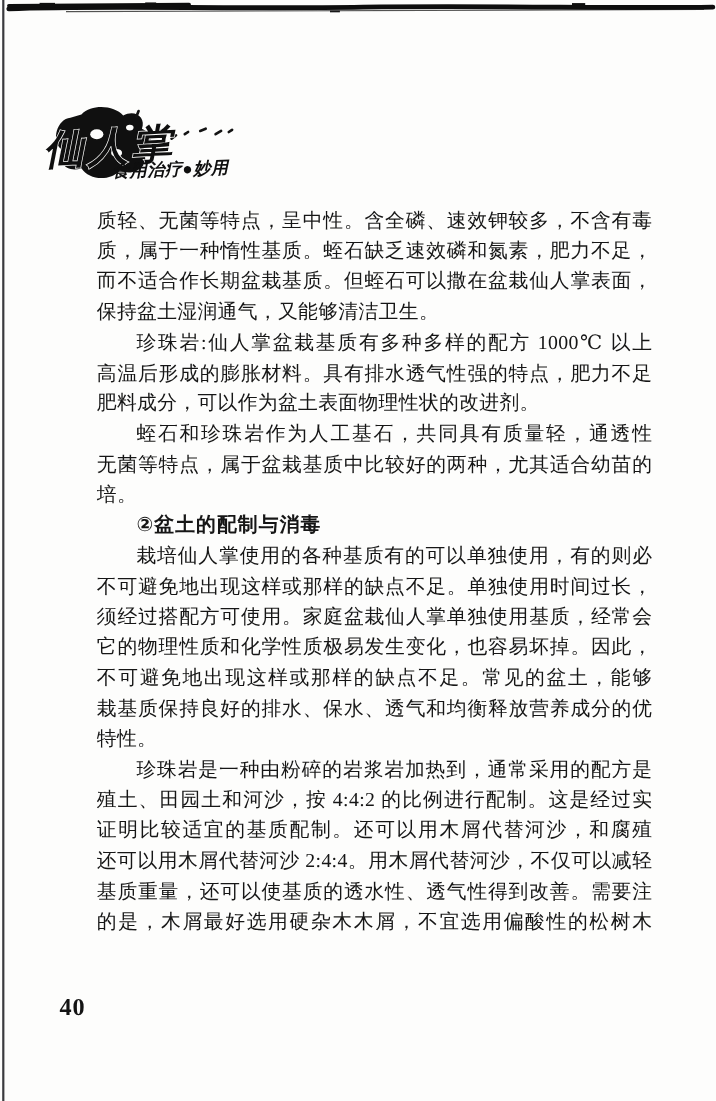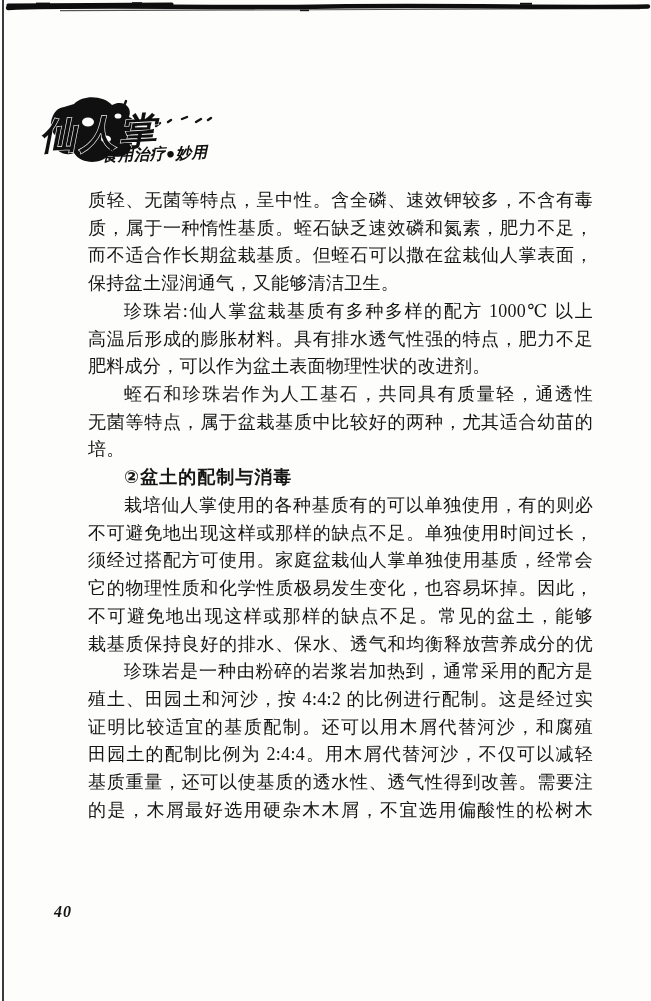--- a/index.html
+++ b/index.html
@@ -41,21 +41,21 @@
   }
   .tl.j{text-align:justify;text-align-last:justify;}
   .tl.ind{padding-left:36px;}
   .tl.hd{
     font-weight:bold;
     font-family:"Liberation Sans","DejaVu Sans",sans-serif;
     letter-spacing:1px;
   }
   .page-number{
     position:absolute;left:54px;top:903px;
-    font-size:16px;font-style:italic;font-weight:bold;
+    font-size:22px;font-weight:bold;
     color:#141414;letter-spacing:1px;
   }
 </style>
 </head>
 <body>
 
 <div class="page">
 
   <div class="scan-edge"></div>
 
@@ -106,23 +106,24 @@
       <div class="tl j ind">蛭石和珍珠岩作为人工基石，共同具有质量轻，通透性好，</div>
       <div class="tl j">无菌等特点，属于盆栽基质中比较好的两种，尤其适合幼苗的栽</div>
       <div class="tl">培。</div>
       <div class="tl ind hd">②盆土的配制与消毒</div>
       <div class="tl j ind">栽培仙人掌使用的各种基质有的可以单独使用，有的则必</div>
       <div class="tl j">不可避免地出现这样或那样的缺点不足。单独使用时间过长，</div>
       <div class="tl j">须经过搭配方可使用。家庭盆栽仙人掌单独使用基质，经常会</div>
       <div class="tl j">它的物理性质和化学性质极易发生变化，也容易坏掉。因此，一</div>
       <div class="tl j">不可避免地出现这样或那样的缺点不足。常见的盆土，能够</div>
       <div class="tl j">栽基质保持良好的排水、保水、透气和均衡释放营养成分的优良</div>
+      <div class="tl">特性。</div>
       <div class="tl j ind">珍珠岩是一种由粉碎的岩浆岩加热到，通常采用的配方是腐</div>
       <div class="tl j">殖土、田园土和河沙，按 4:4:2 的比例进行配制。这是经过实践</div>
       <div class="tl j">证明比较适宜的基质配制。还可以用木屑代替河沙，和腐殖土、</div>
-      <div class="tl j">田园土的配制比例为 2:4:4。用木屑代替河沙，不仅可以减轻</div>
+      <div class="tl j">还可以用木屑代替河沙 2:4:4。用木屑代替河沙，不仅可以减轻</div>
       <div class="tl j">基质重量，还可以使基质的透水性、透气性得到改善。需要注意</div>
       <div class="tl j">的是，木屑最好选用硬杂木木屑，不宜选用偏酸性的松树木屑，</div>
     </div>
 
   <div class="page-number">40</div>
 
 </div>
 
 </body></html>

